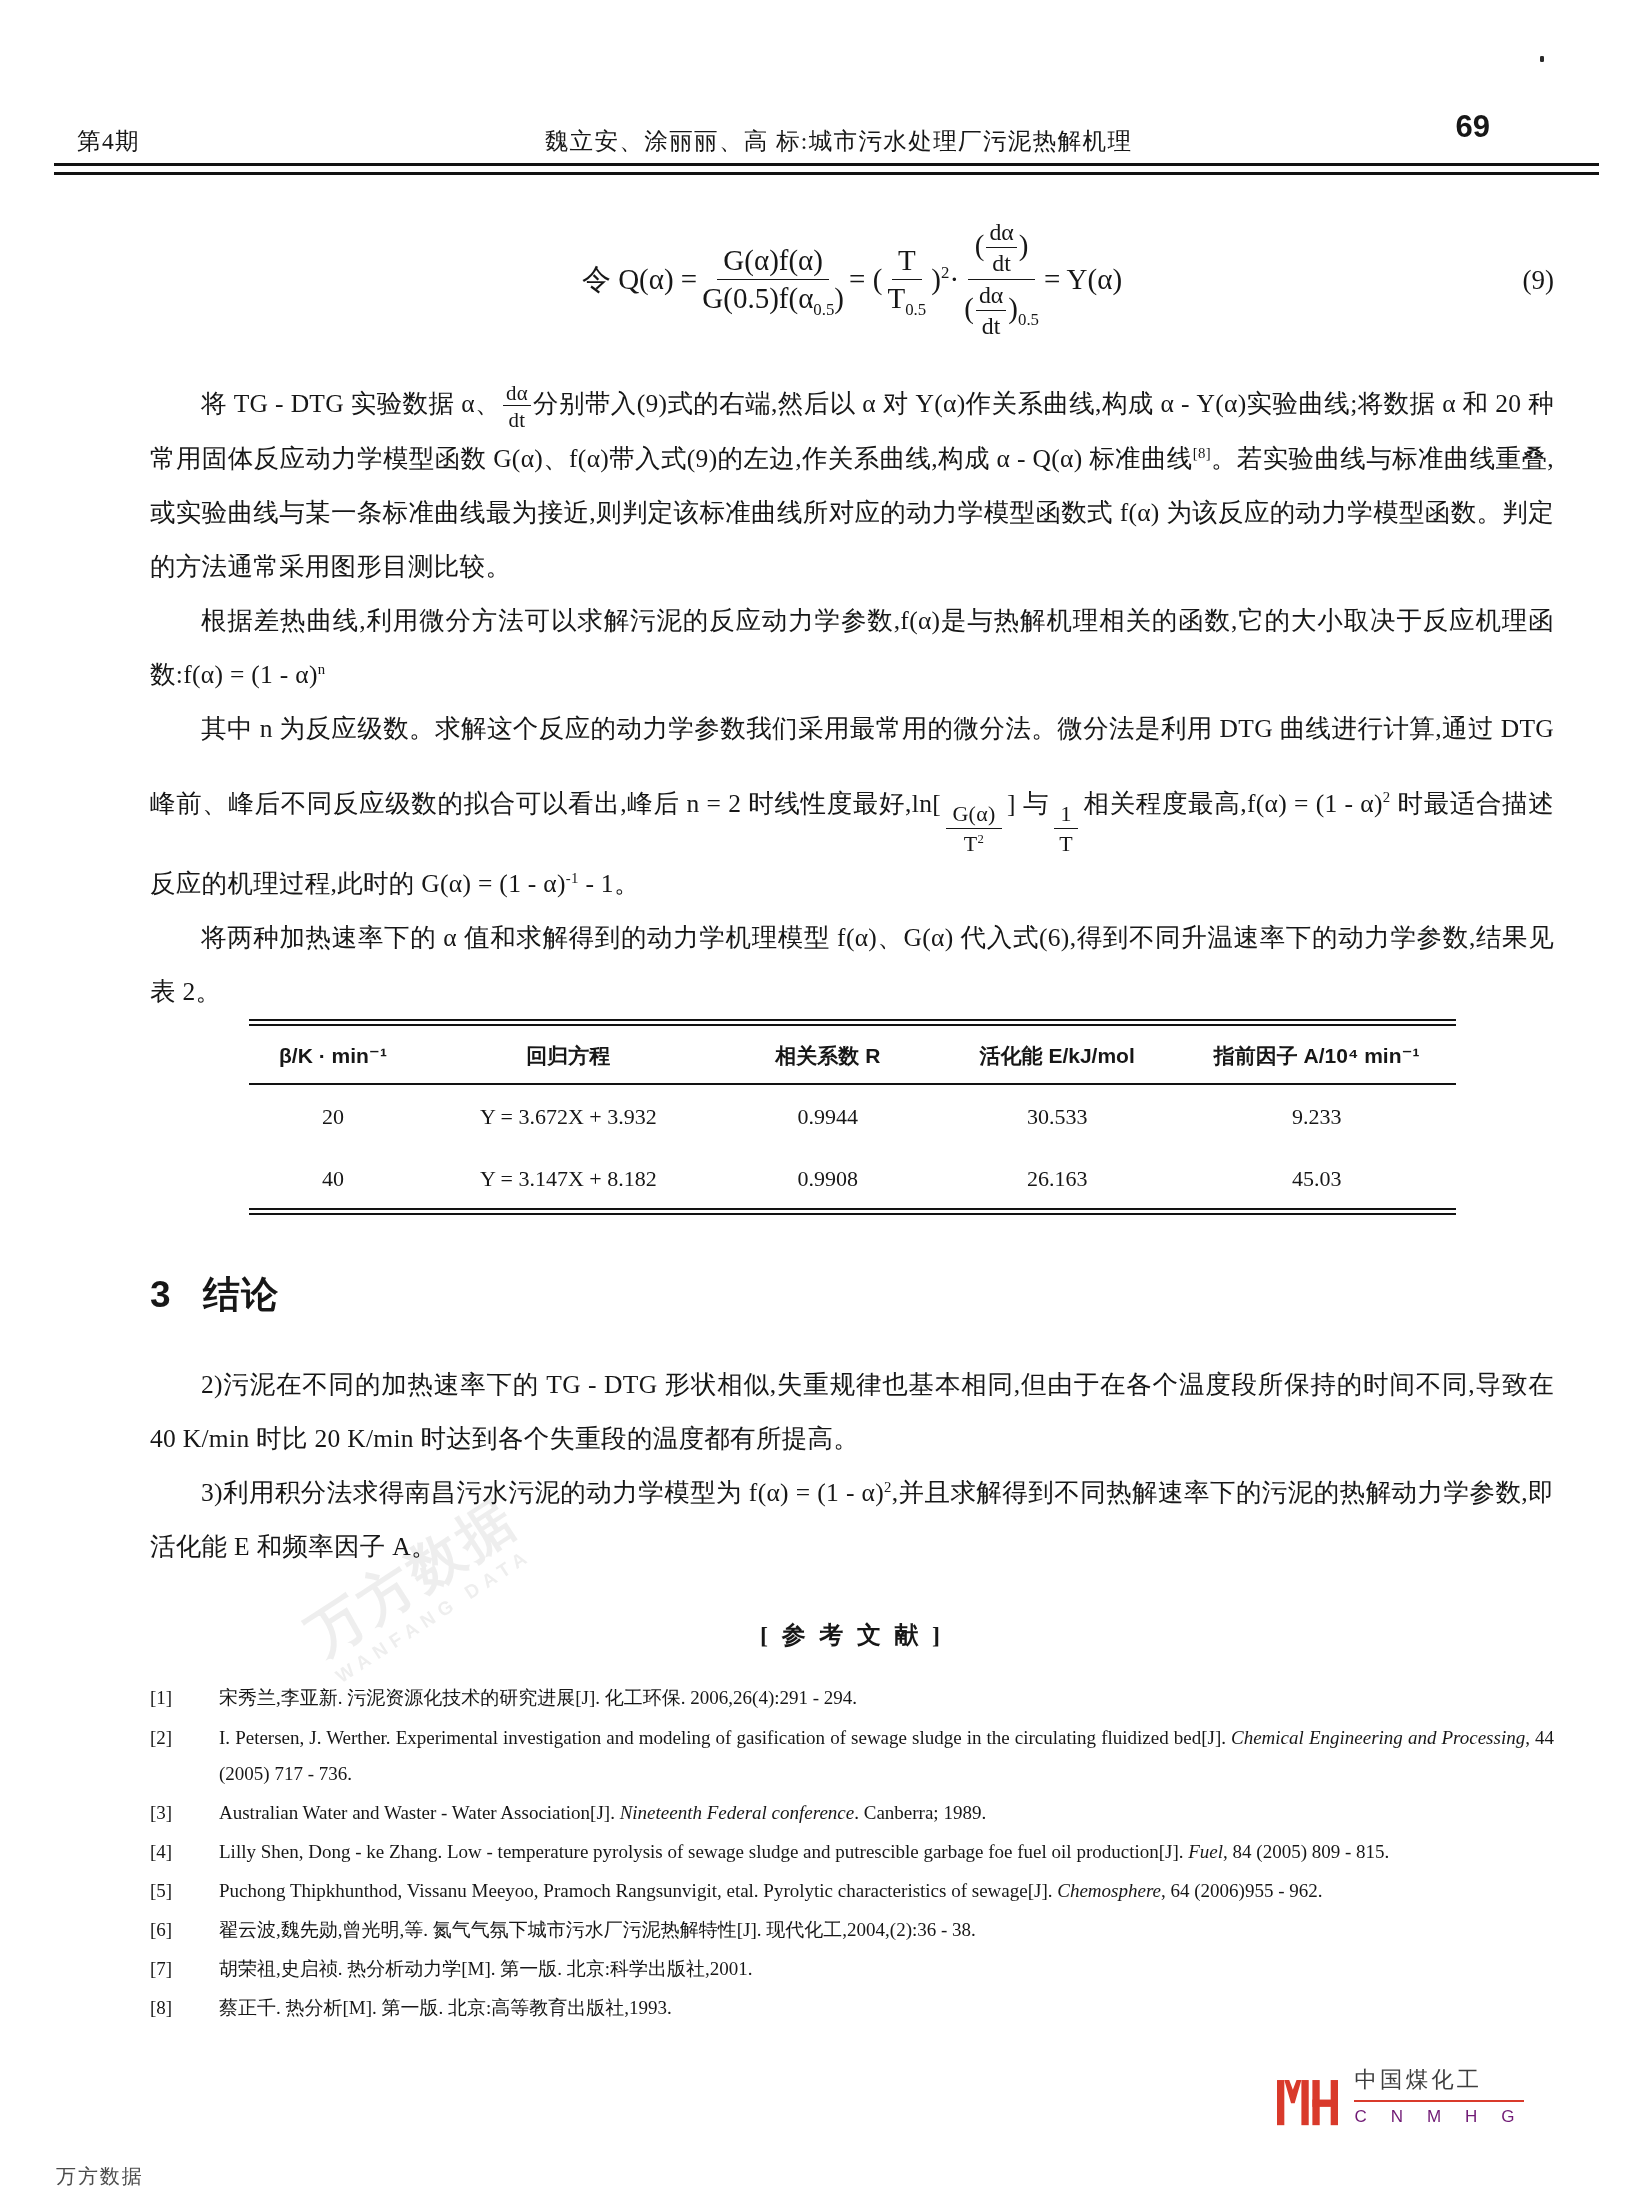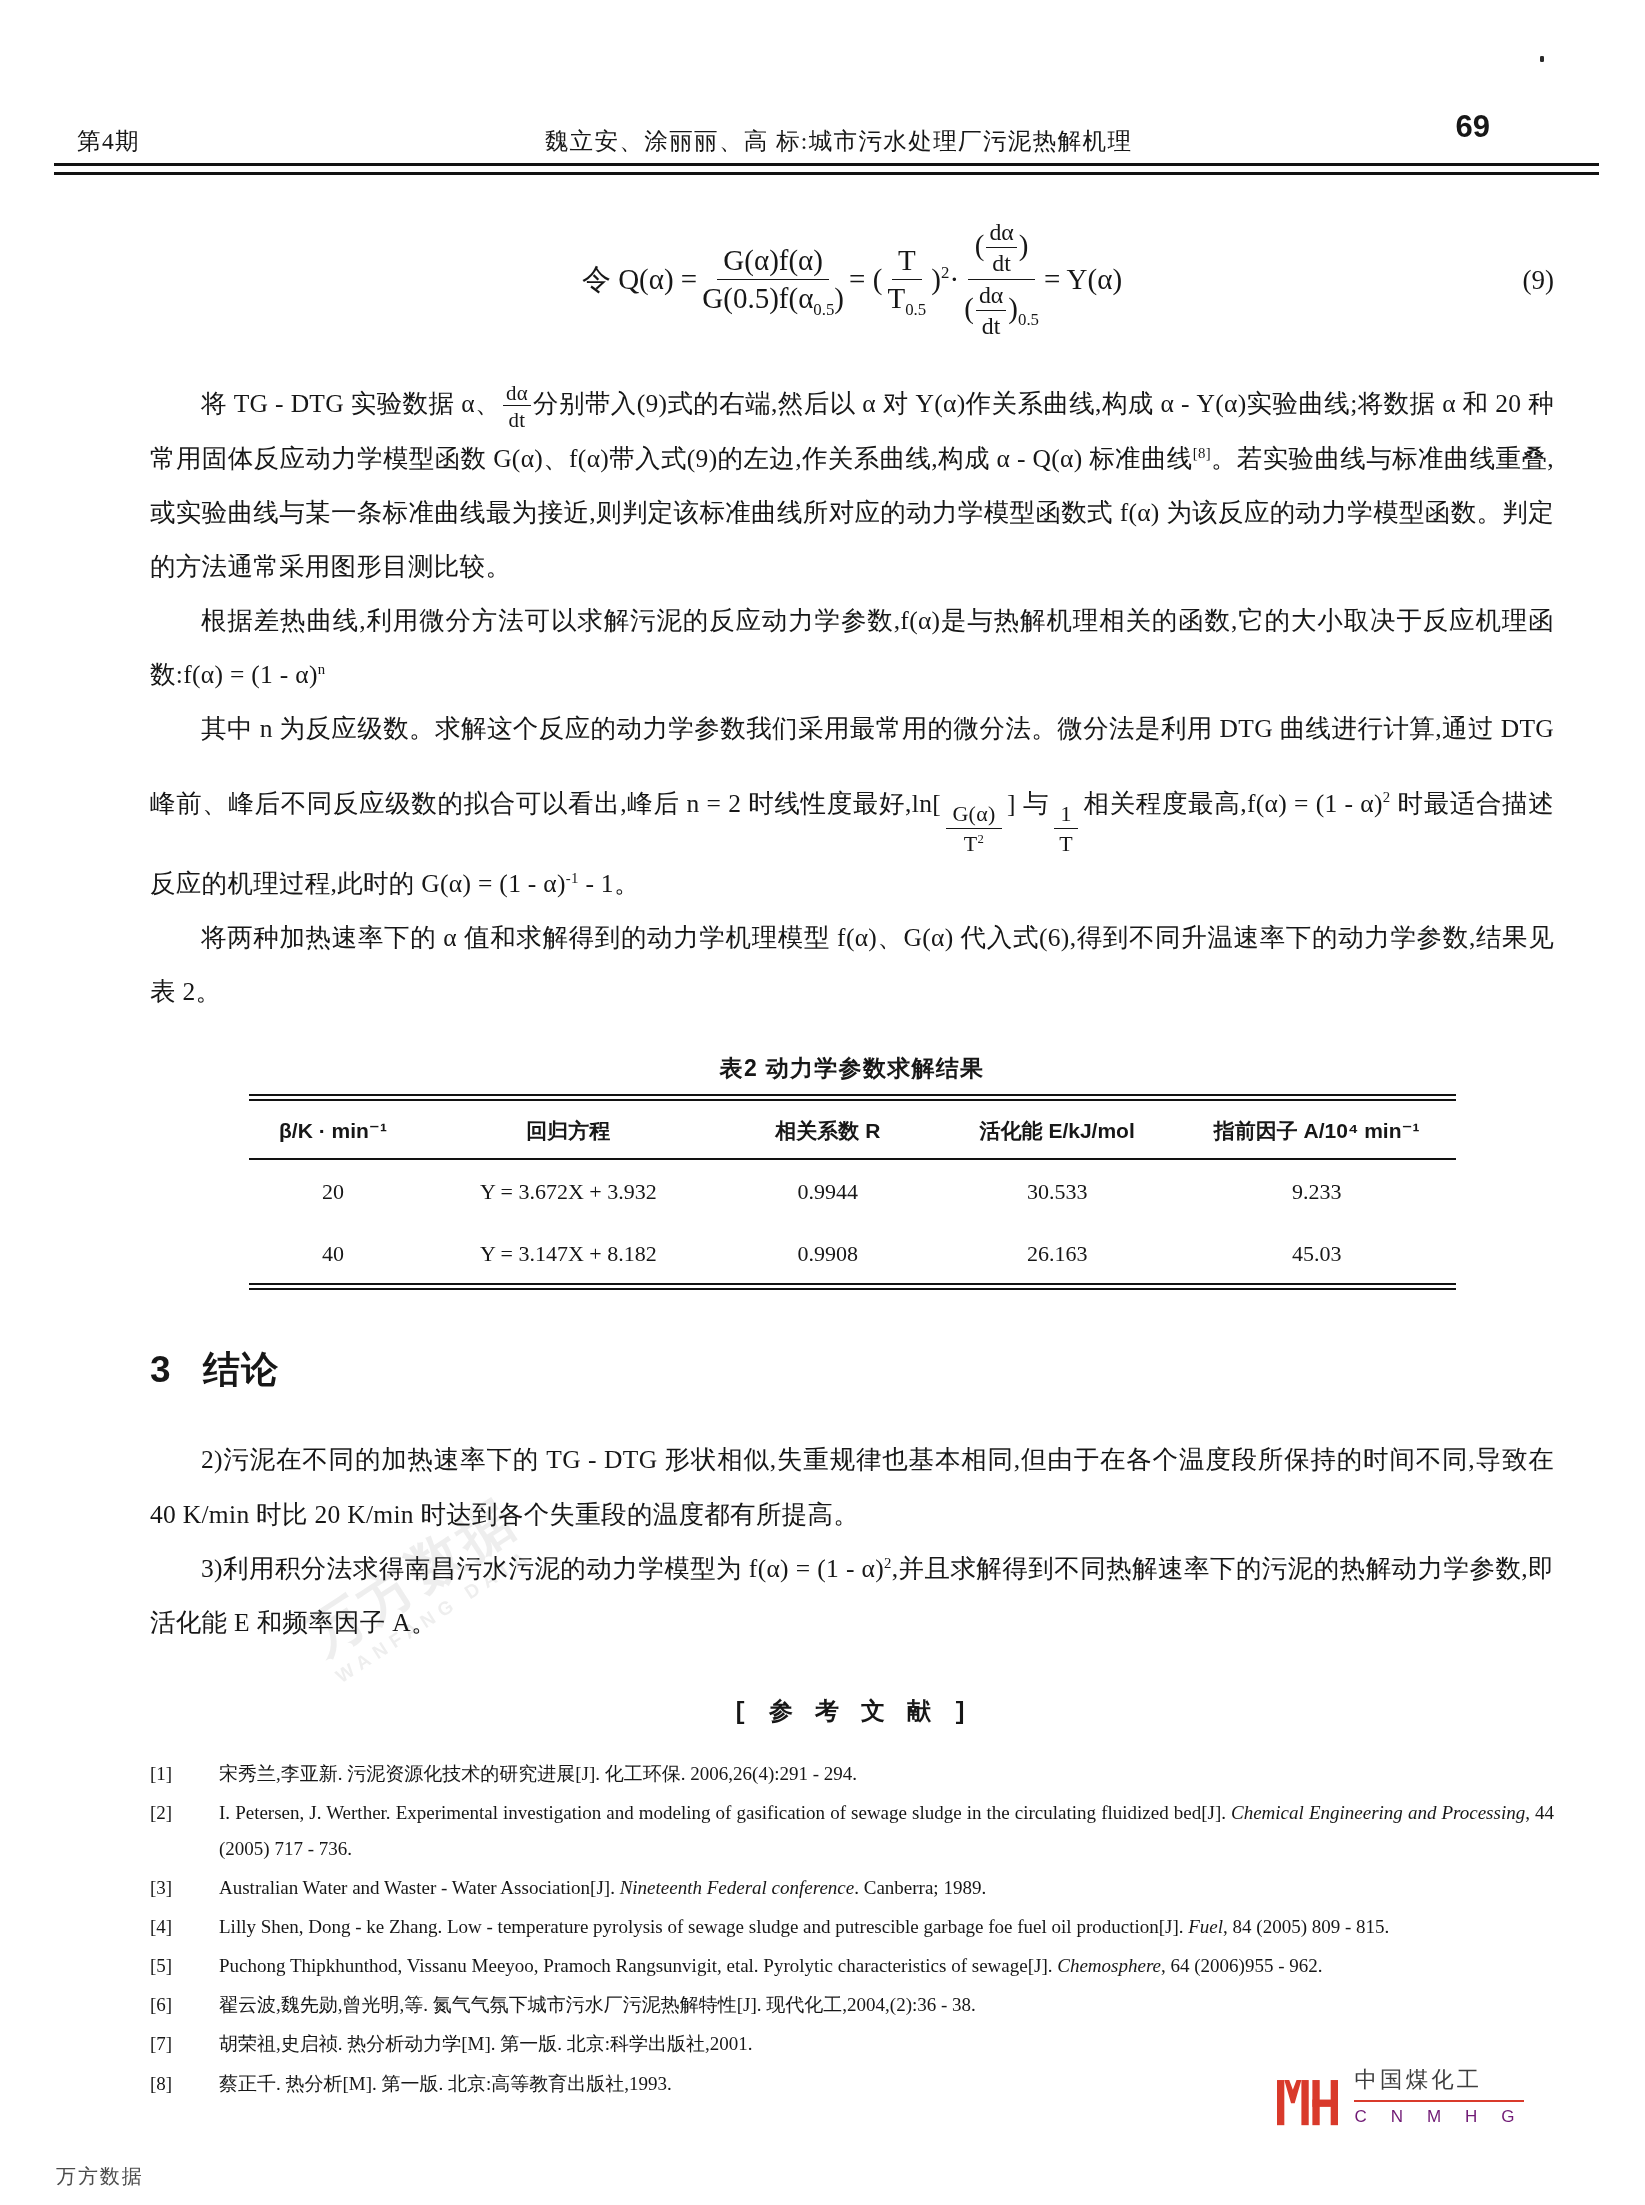--- a/index.html
+++ b/index.html
@@ -41,21 +41,21 @@
     border-top:7px double #121212;border-bottom:7px double #121212;}
   table.t2 th{font-family:"Liberation Sans","DejaVu Sans",sans-serif;font-weight:bold;
     font-size:21px;padding:16.6px 0 12.8px;border-bottom:2.6px solid #121212;text-align:center;}
   table.t2 td{font-size:22px;padding:19px 0 16.6px;text-align:center;}
   
   .section-heading{font-family:"Liberation Sans","DejaVu Sans",sans-serif;font-weight:bold;
     font-size:37px;margin:55px 0 38px;letter-spacing:1.3px;}
   .section-heading .sec-num{margin-right:31px;}
   
   .refs-heading{text-align:center;font-weight:bold;font-size:24px;margin:45px 0 29px;
-    font-family:Liberation Mono, monospace;letter-spacing:3.8px;}
+    font-family:Liberation Serif, serif;letter-spacing:3.8px;}
   .ref{position:relative;padding-left:69px;font-size:19px;line-height:1.92;
     text-align:justify;margin:0 0 2.6px;}
   .ref .lbl{position:absolute;left:0;top:0;}
   .ref i{font-style:italic;}
   
   .ghost-wm{position:absolute;left:300px;top:1539px;transform:rotate(-33deg);
     color:rgba(150,150,150,0.16);font-size:55px;font-weight:bold;
     font-family:"Liberation Sans","DejaVu Sans",sans-serif;letter-spacing:3.8px;white-space:nowrap;}
   .ghost-wm small{display:block;font-size:19px;letter-spacing:6.4px;margin-top:-3.8px;}
   .footer-brand{position:absolute;right:121px;bottom:78px;display:flex;align-items:flex-end;gap:16.6px;}
@@ -136,21 +136,20 @@
         </span><span>] 与</span><span class="frac ifrac">
           <span class="num">1</span>
           <span class="den">T</span>
         </span><span>相关程度最高,f(α) = (1 - α)</span><sup>2</sup><span> 时最适合描述反应的机理过程,此时的 G(α) = (1 - α)</span><sup>-1</sup><span> - 1。</span>
     </p>
 
     <p class="body-text indent">
       <span>将两种加热速率下的 α 值和求解得到的动力学机理模型 f(α)、G(α) 代入式(6),得到不同升温速率下的动力学参数,结果见表 2。</span>
     </p>
 
-    <div class="tbl-caption">表2  动力学参数求解结果</div>
     <table class="t2">
       <colgroup>
         <col style="width:14%">
           <col style="width:25%">
           <col style="width:18%">
           <col style="width:20%">
           <col style="width:23%">
       </colgroup>
       <thead>
           <tr>

